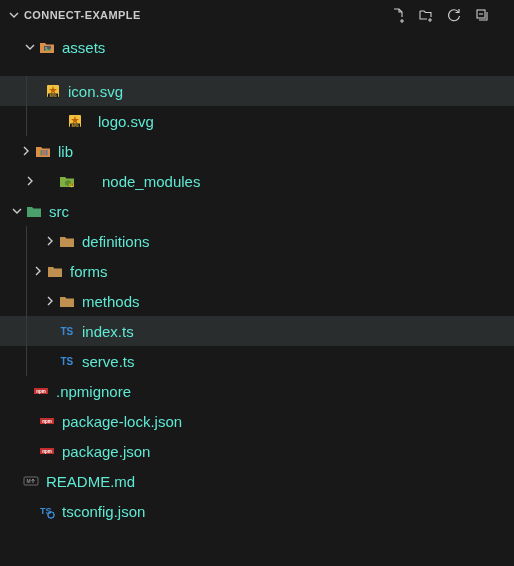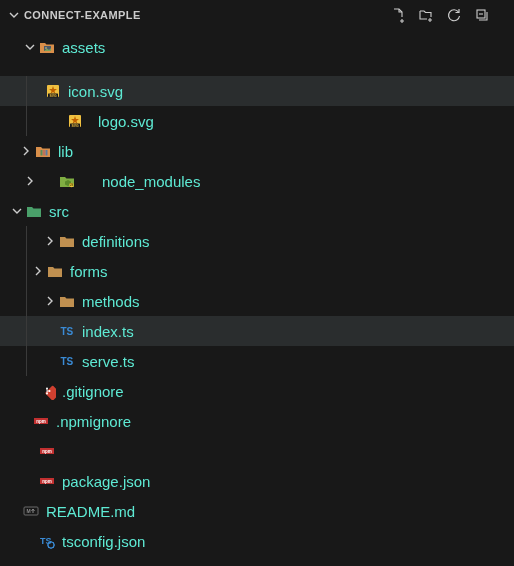--- a/index.html
+++ b/index.html
@@ -204,51 +204,39 @@
       <div class="row" style="padding-left: 42px;">
         <div class="guide" style="left: 26px;"></div>
         <span class="twisty"></span>
         <span class="icon">
           <svg width="18" height="18" viewBox="0 0 18 18">
             <text x="2.5" y="13" font-size="10" font-weight="700" fill="#3a8bd6">TS</text>
           </svg>
         </span>
         <span class="label">serve.ts</span>
       </div>
-      <div class="row" style="padding-left: 22px;">
-        <span class="twisty"></span>
-        <span class="icon">
-          <svg width="18" height="18" viewBox="0 0 18 18">
-            <rect x="9" y="1" width="11" height="11" transform="rotate(45 9 9)" fill="#d04030" rx="1"></rect>
-            <circle cx="9" cy="6.5" r="1" fill="#fff"></circle>
-            <circle cx="9" cy="11.5" r="1" fill="#fff"></circle>
-            <circle cx="11.5" cy="9" r="1" fill="#fff"></circle>
-            <path d="M9 6.5 V11.5 M9 9 H11.5" stroke="#fff" stroke-width="0.8"></path>
-          </svg>
-        </span>
-        <span class="label">.gitignore</span>
-      </div>
       <div class="row" style="padding-left: 16px;">
         <span class="twisty"></span>
         <span class="icon">
           <svg width="18" height="18" viewBox="0 0 18 18">
             <rect x="2" y="6" width="14" height="6" fill="#c13030"></rect>
             <text x="9" y="10.8" font-size="4.5" text-anchor="middle" fill="#fff" font-weight="700">npm</text>
           </svg>
         </span>
         <span class="label">.npmignore</span>
       </div>
       <div class="row" style="padding-left: 22px;">
         <span class="twisty"></span>
         <span class="icon">
           <svg width="18" height="18" viewBox="0 0 18 18">
             <rect x="2" y="6" width="14" height="6" fill="#c13030"></rect>
             <text x="9" y="10.8" font-size="4.5" text-anchor="middle" fill="#fff" font-weight="700">npm</text>
           </svg>
         </span>
+        <span class="label">package-lock.json</span>
       </div>
       <div class="row" style="padding-left: 22px;">
         <span class="twisty"></span>
         <span class="icon">
           <svg width="18" height="18" viewBox="0 0 18 18">
             <rect x="2" y="6" width="14" height="6" fill="#c13030"></rect>
             <text x="9" y="10.8" font-size="4.5" text-anchor="middle" fill="#fff" font-weight="700">npm</text>
           </svg>
         </span>
         <span class="label">package.json</span>

